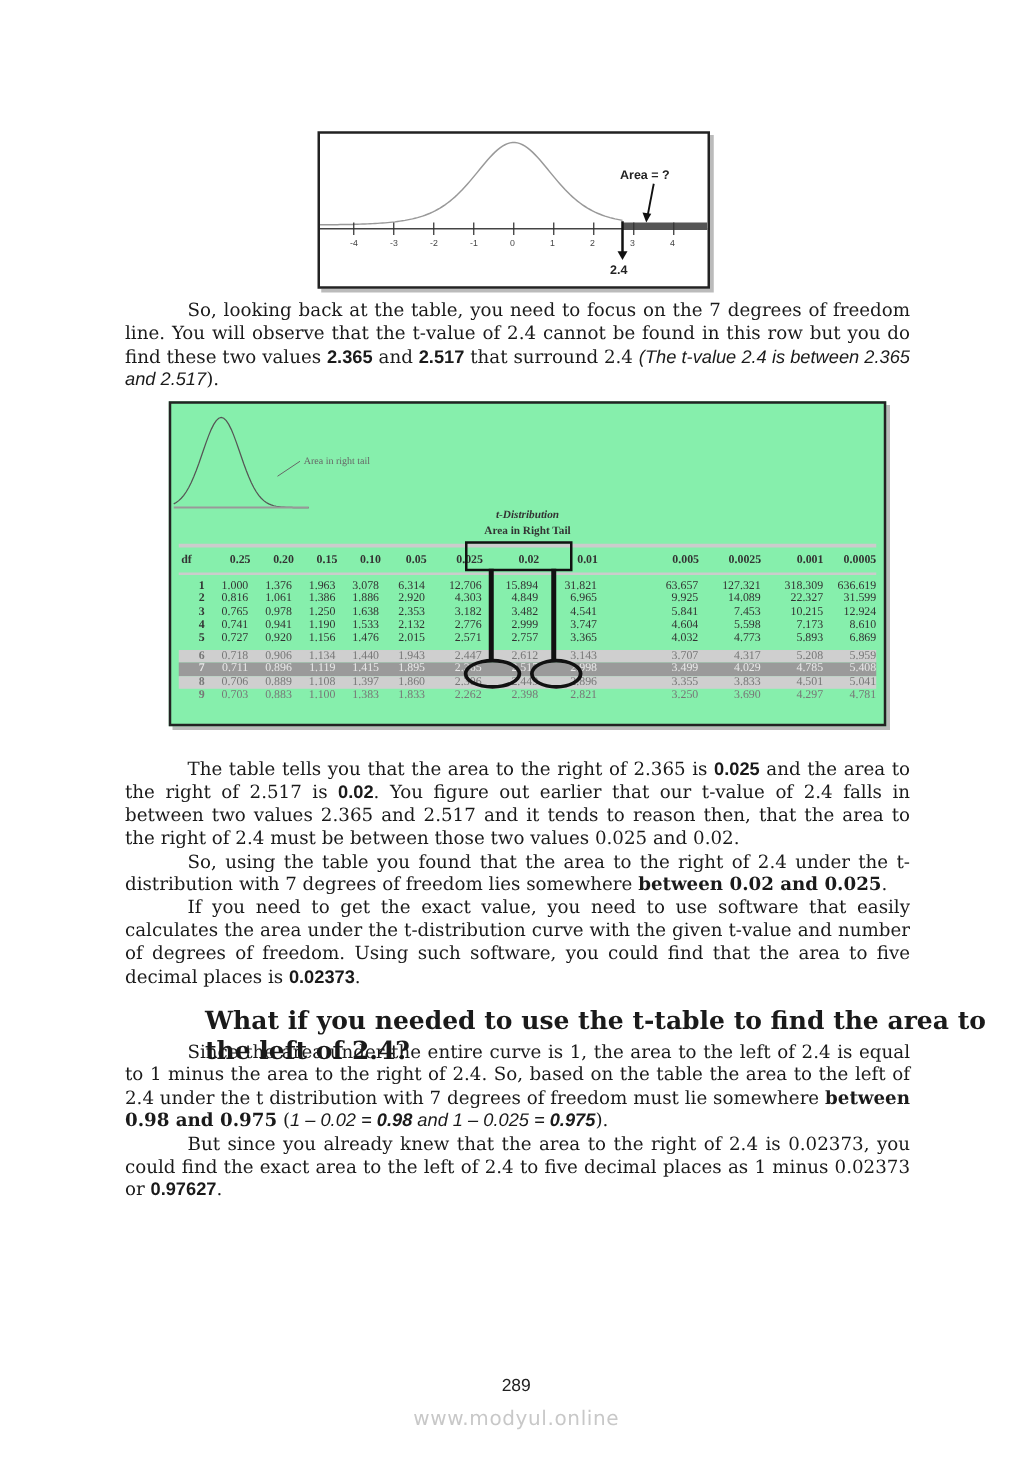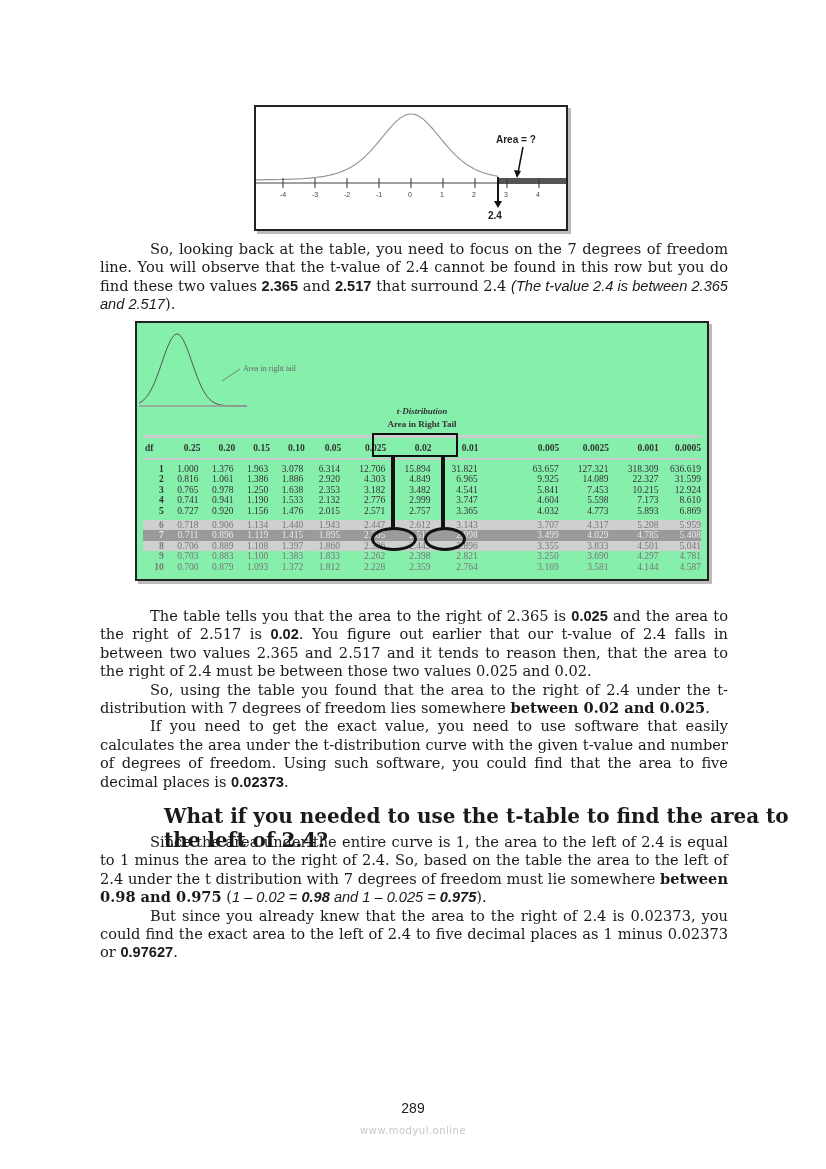--- a/index.html
+++ b/index.html
@@ -35,21 +35,21 @@
   .tbl .gap { height:4px; }
   .tbl .row.faded { color:#777; }
   .tbl .row.hl { background:#9a9a9a; color:#e8e8e8; }
   .tbl .row.band { background:#cfcfcf; }
   .box { position:absolute; border:2.5px solid #111; }
   .oval { position:absolute; border:3px solid #111; border-radius:50%; }
   .arrow { position:absolute; width:4px; background:#111; }
   .pagenum { position:absolute; left:0; width:826px; top:1100px; text-align:center;
              font-family:"Liberation Sans", sans-serif; font-size:14px; color:#222; }
   .watermark { position:absolute; left:0; width:826px; top:1125px; text-align:center;
-             font-family:"DejaVu Sans", sans-serif; font-size:10px; color:#c8c8c8; letter-spacing:0.5px; }
+             font-family:"DejaVu Sans", sans-serif; font-size:16px; color:#c8c8c8; letter-spacing:0.5px; }
 </style>
 </head>
 <body>
 
 <div class="fig1">
   <svg width="310" height="122">
     <path id="curve" d="M0,72.8 L2,72.8 L4,72.8 L6,72.8 L8,72.7 L10,72.7 L12,72.7 L14,72.7 L16,72.6 L18,72.6 L20,72.6 L22,72.5 L24,72.5 L26,72.5 L28,72.4 L30,72.4 L32,72.3 L34,72.2 L36,72.2 L38,72.1 L40,72.0 L42,71.9 L44,71.8 L46,71.7 L48,71.5 L50,71.4 L52,71.3 L54,71.1 L56,70.9 L58,70.7 L60,70.5 L62,70.2 L64,69.9 L66,69.6 L68,69.3 L70,68.9 L72,68.5 L74,68.1 L76,67.6 L78,67.1 L80,66.5 L82,65.9 L84,65.2 L86,64.4 L88,63.6 L90,62.7 L92,61.7 L94,60.6 L96,59.5 L98,58.2 L100,56.9 L102,55.4 L104,53.9 L106,52.2 L108,50.5 L110,48.6 L112,46.6 L114,44.6 L116,42.4 L118,40.2 L120,37.9 L122,35.5 L124,33.1 L126,30.7 L128,28.2 L130,25.8 L132,23.4 L134,21.0 L136,18.8 L138,16.7 L140,14.7 L142,12.9 L144,11.3 L146,9.9 L148,8.8 L150,7.9 L152,7.3 L154,7.0 L156,7.0 L158,7.3 L160,7.9 L162,8.8 L164,9.9 L166,11.3 L168,12.9 L170,14.7 L172,16.7 L174,18.8 L176,21.0 L178,23.4 L180,25.8 L182,28.2 L184,30.7 L186,33.1 L188,35.5 L190,37.9 L192,40.2 L194,42.4 L196,44.6 L198,46.6 L200,48.6 L202,50.5 L204,52.2 L206,53.9 L208,55.4 L210,56.9 L212,58.2 L214,59.5 L216,60.6 L218,61.7 L220,62.7 L222,63.6 L224,64.4 L226,65.2 L228,65.9 L230,66.5 L232,67.1 L234,67.6 L236,68.1 L238,68.5 L240,68.9 L242,69.3 " fill="none" stroke="#999" stroke-width="1.2"></path>
     <line x1="0" y1="76" x2="310" y2="76" stroke="#444" stroke-width="1.2"></line>
     <rect x="242" y="71" width="68" height="6" fill="#555"></rect>
     <g id="ticks">
@@ -246,35 +246,20 @@
           <div class="cell c4">1.383</div>
           <div class="cell c5">1.833</div>
           <div class="cell c6">2.262</div>
           <div class="cell c7">2.398</div>
           <div class="cell c8">2.821</div>
           <div class="cell c9">3.250</div>
           <div class="cell c10">3.690</div>
           <div class="cell c11">4.297</div>
           <div class="cell c12">4.781</div>
         </div>
-        <div class="row faded">
-          <div class="cell c0 df">10</div>
-          <div class="cell c1">0.700</div>
-          <div class="cell c2">0.879</div>
-          <div class="cell c3">1.093</div>
-          <div class="cell c4">1.372</div>
-          <div class="cell c5">1.812</div>
-          <div class="cell c6">2.228</div>
-          <div class="cell c7">2.359</div>
-          <div class="cell c8">2.764</div>
-          <div class="cell c9">3.169</div>
-          <div class="cell c10">3.581</div>
-          <div class="cell c11">4.144</div>
-          <div class="cell c12">4.587</div>
-        </div>
       </div>
   </div>
   <div class="box" style="left:235px;top:110px;width:82px;height:20px;"></div>
   <div class="arrow" style="left:254px;top:132px;height:74px;"></div>
   <div class="arrow" style="left:304px;top:132px;height:74px;"></div>
   <div class="oval" style="left:234px;top:204px;width:40px;height:18px;"></div>
   <div class="oval" style="left:287px;top:204px;width:36px;height:18px;"></div>
 </div>
 
 <div class="para" style="top:607px;">

